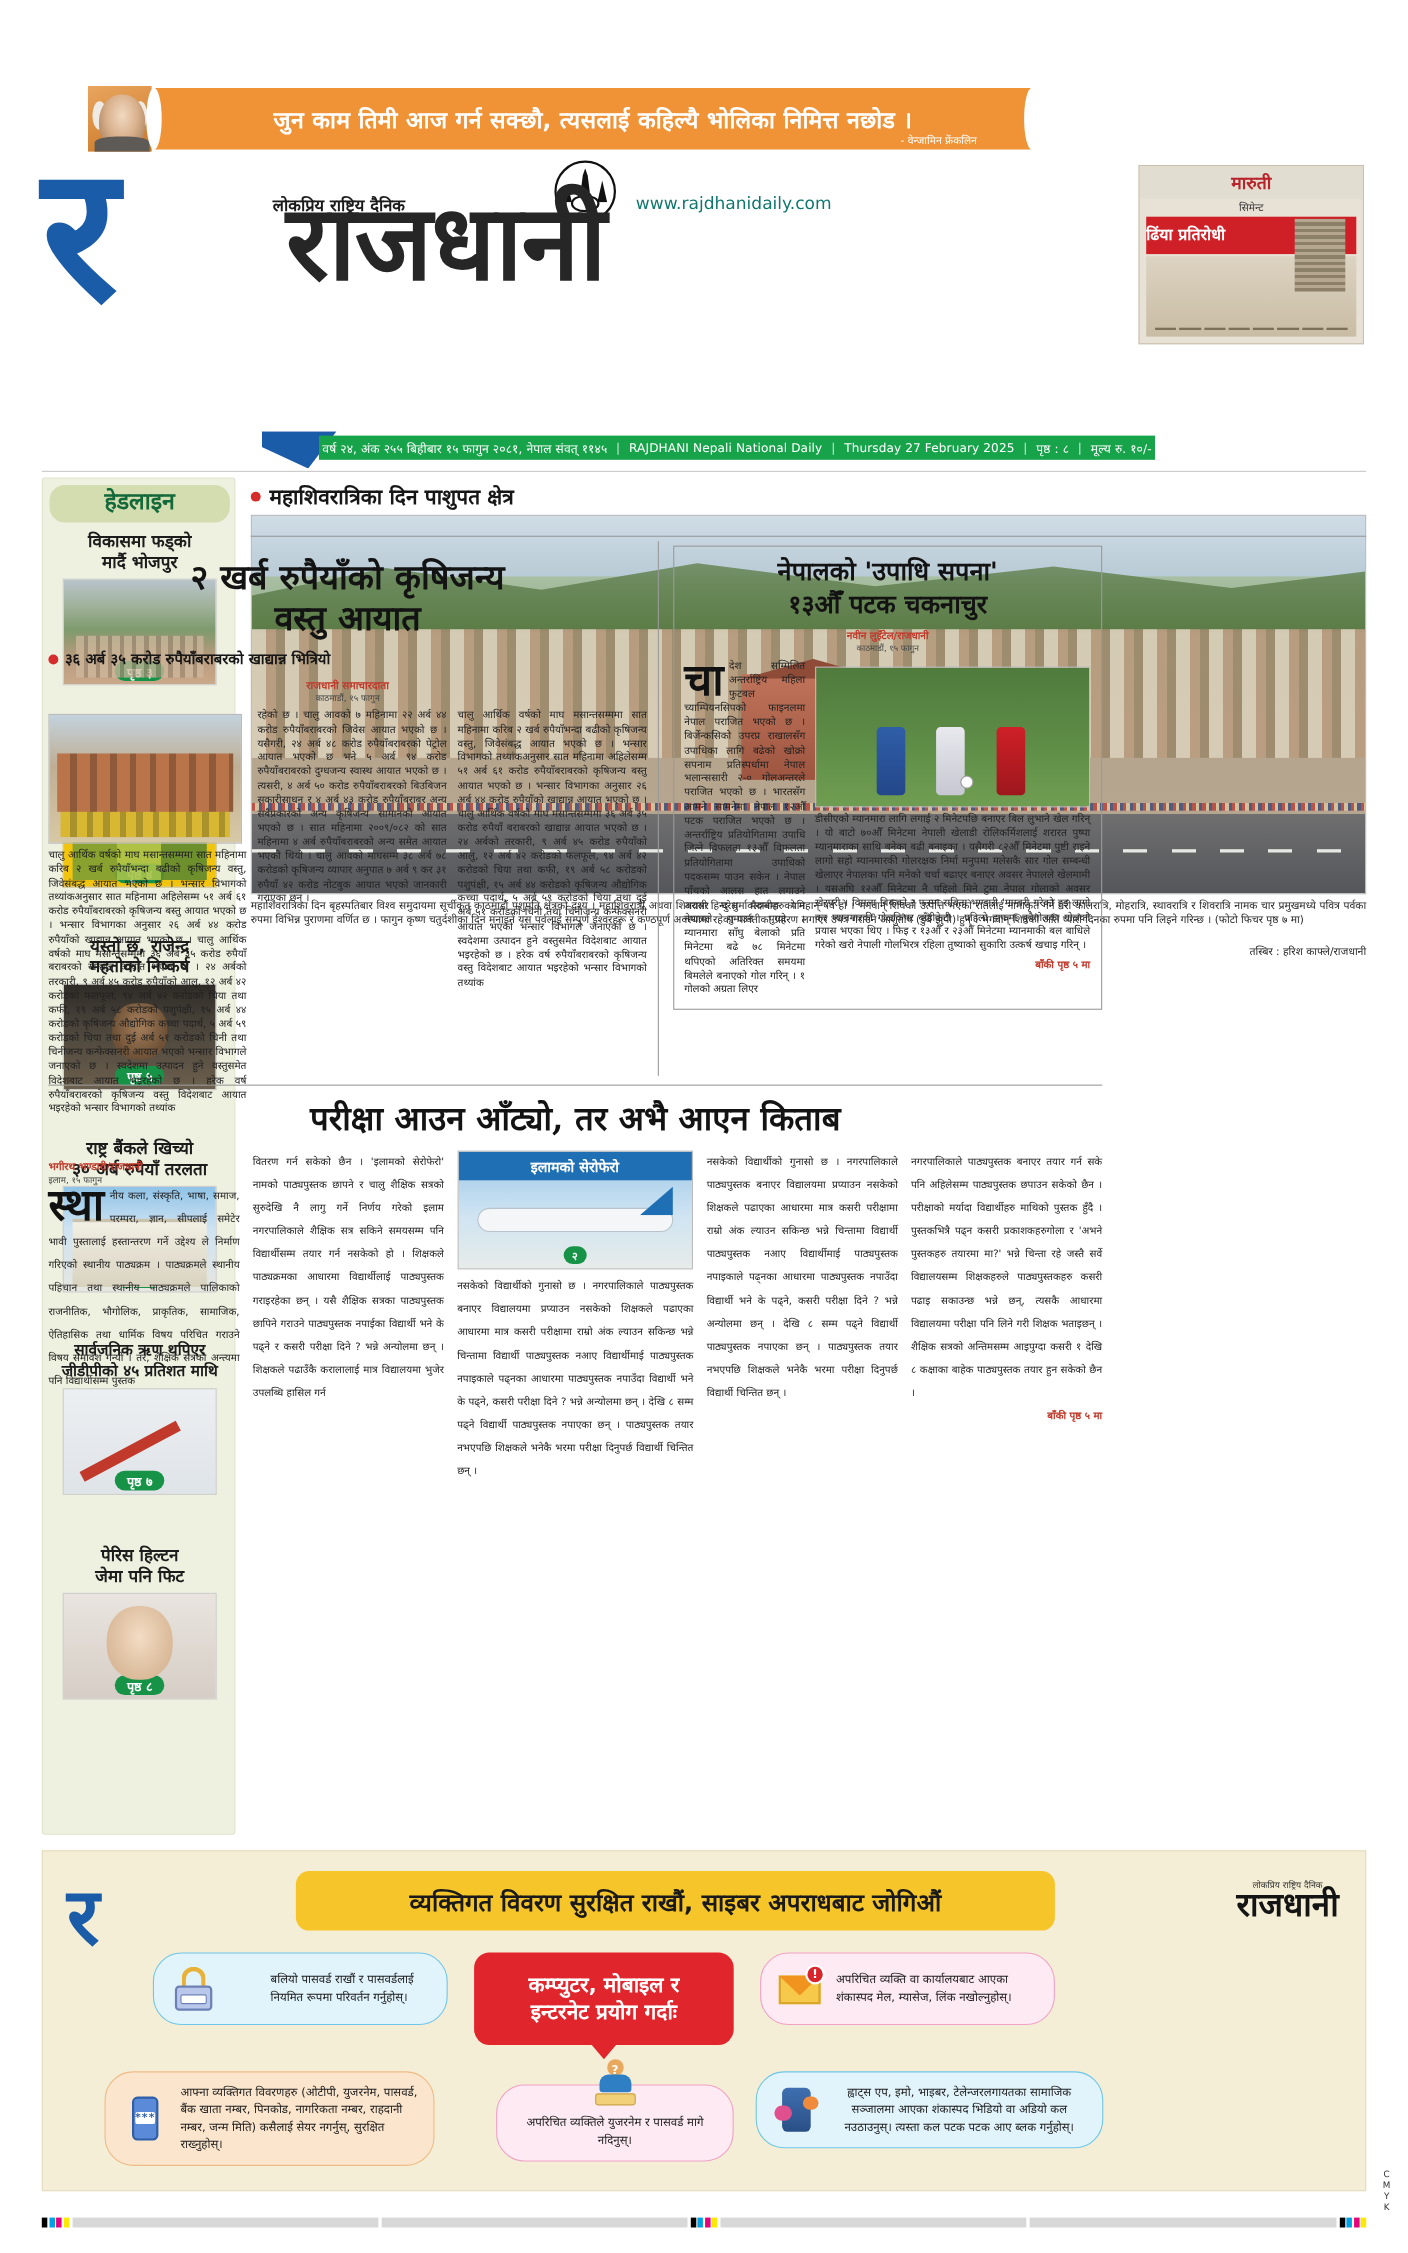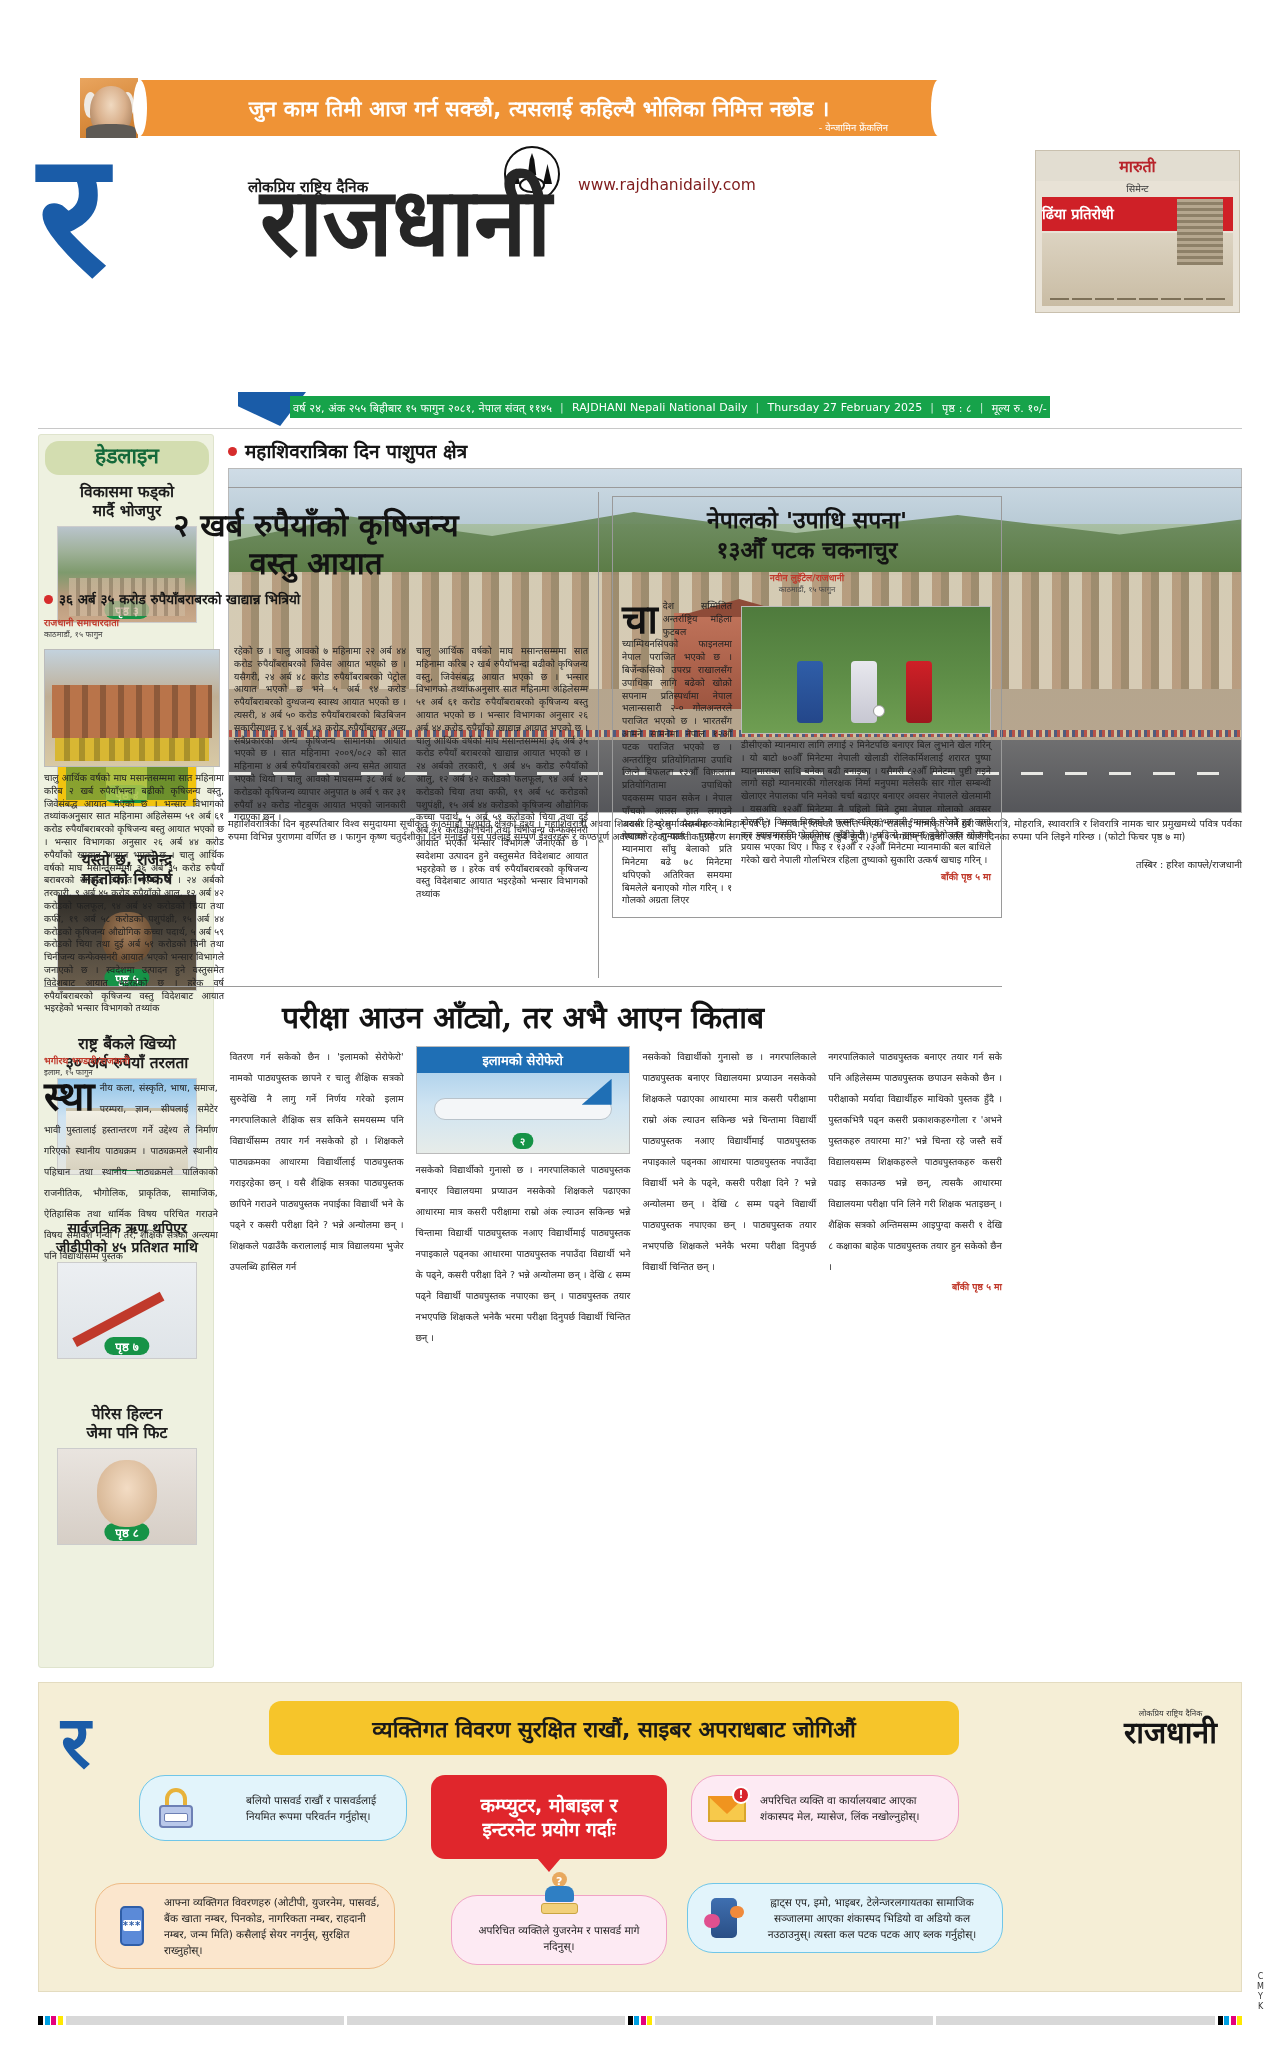--- a/index.html
+++ b/index.html
@@ -60,21 +60,21 @@
     position:absolute; left:0; top:2px; width:132px; height:148px;
     color:#1a5ca8; font-size:170px; line-height:128px; font-weight:900;
     font-family:"DejaVu Sans", sans-serif;
   }
   .paper-name {
     position:absolute; left:222px; top:22px;
     font-size:95px; line-height:104px; font-weight:900; color:#262626;
     font-family:"DejaVu Sans", sans-serif; letter-spacing:-1px;
   }
   .tagline { position:absolute; left:210px; top:28px; font-size:15px; color:#1b1b1b; font-weight:700; }
-  .website  { position:absolute; left:540px; top:28px; font-size:15.5px; color:#7f1d1d; }
+  .website  { position:absolute; left:540px; top:28px; font-size:15.5px; color:#0f766e; }
   .emblem {
     position:absolute; left:466px; top:-2px; width:56px; height:56px;
     border:2.5px solid #111; border-radius:50%;
     background:#fff; overflow:hidden;
   }
   .emblem .stupa {
     position:absolute; left:50%; top:5px; margin-left:-7px;
     width:14px; height:22px; background:#111;
     clip-path: polygon(50% 0, 66% 30%, 80% 100%, 20% 100%, 34% 30%);
   }
@@ -242,21 +242,21 @@
   
   .storyA { position:absolute; left:44px; top:506px; width:544px; }
   .storyA h1 {
     font-size:31px; line-height:38px; font-weight:700; color:#131313; text-align:center;
     font-family:"DejaVu Serif", serif;
   }
   .storyA .sub {
     margin-top:8px; font-size:13.5px; font-weight:700; color:#161616;
     display:flex; align-items:center; gap:6px;
   }
-  .byline { margin-top:8px; font-size:9.5px; color:#c0392b; font-weight:700; }
+  .byline { margin-top:8px; font-size:9.5px; color:#c0392b; font-weight:700; text-align:center; }
   .byline small { display:block; color:#444; font-weight:400; }
   .colwrap { display:flex; gap:10px; margin-top:6px; }
   .col { font-size:9.3px; line-height:12.8px; color:#222; text-align:justify; }
   .storyA-photo {
     width:176px; height:118px; margin:4px 0 5px;
     background:linear-gradient(180deg,#c3d2dd 0%,#bfae94 40%,#d8c9a5 100%);
     border:1px solid #bbb; position:relative; overflow:hidden;
   }
   .storyA-photo:after {
     content:""; position:absolute; left:4%; top:30%; width:92%; height:46%;

